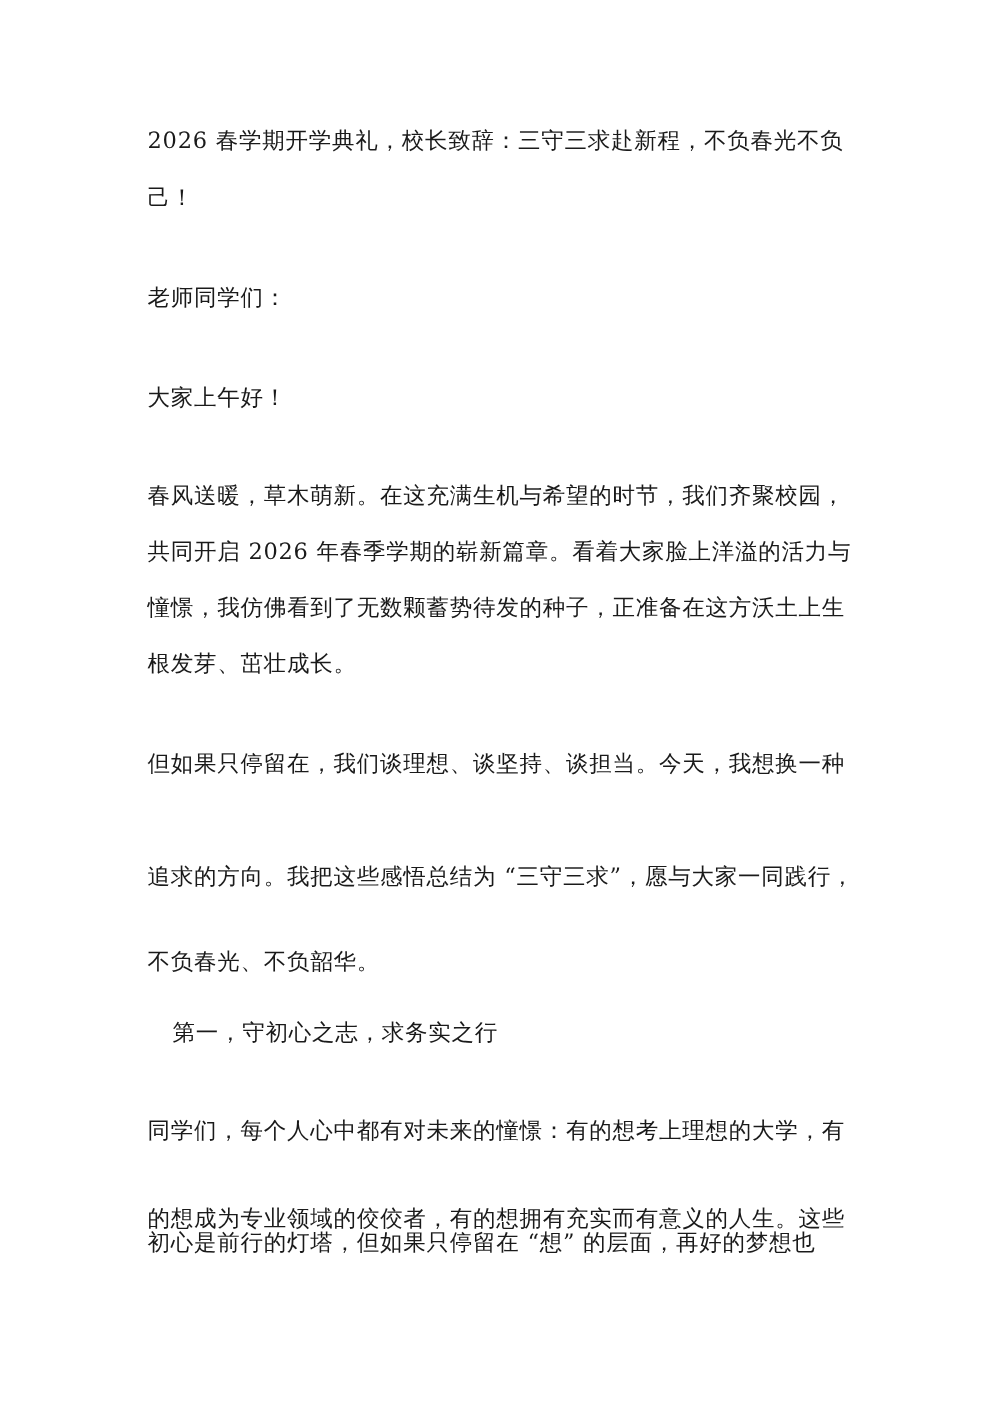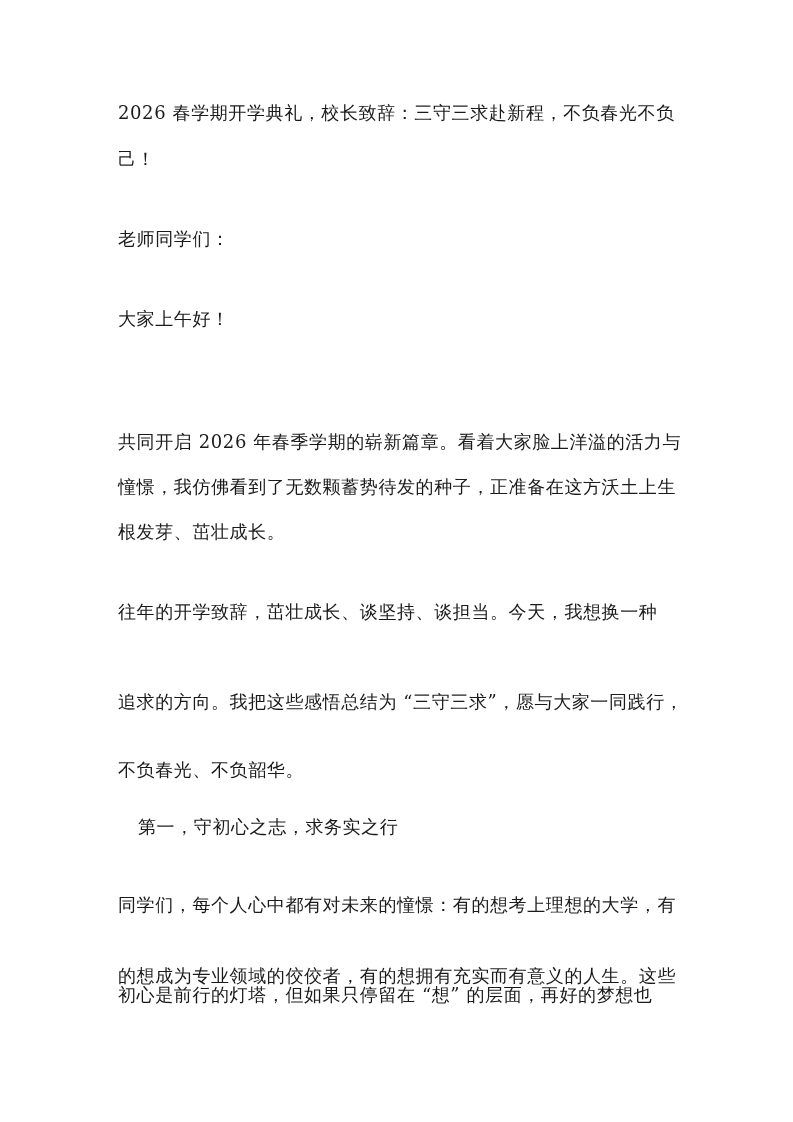--- a/index.html
+++ b/index.html
@@ -36,25 +36,26 @@
 
 <div class="page">
 
   <div class="line" style="top:103px;">2026 春学期开学典礼，校长致辞：三守三求赴新程，不负春光不负</div>
   <div class="line" style="top:149px;">己！</div>
 
   <div class="line" style="top:229px;">老师同学们：</div>
 
   <div class="line" style="top:309px;">大家上午好！</div>
 
+  <div class="line" style="top:387px;">春风送暖，草木萌新。在这充满生机与希望的时节，我们齐聚校园，</div>
   <div class="line" style="top:432px;">共同开启  2026  年春季学期的崭新篇章。看着大家脸上洋溢的活力与</div>
   <div class="line" style="top:477px;">憧憬，我仿佛看到了无数颗蓄势待发的种子，正准备在这方沃土上生</div>
   <div class="line" style="top:522px;">根发芽、茁壮成长。</div>
 
-  <div class="line" style="top:602px;">往年的开学致辞，茁壮成长、谈坚持、谈担当。今天，我想换一种</div>
+  <div class="line" style="top:602px;">但如果只停留在，我们谈理想、谈坚持、谈担当。今天，我想换一种</div>
   <div class="line" style="top:692px;">追求的方向。我把这些感悟总结为 “三守三求”，愿与大家一同践行，</div>
   <div class="line" style="top:760px;">不负春光、不负韶华。</div>
 
   <div class="line" style="top:817px;margin-left:20px;">第一，守初心之志，求务实之行</div>
 
   <div class="line" style="top:895px;">同学们，每个人心中都有对未来的憧憬：有的想考上理想的大学，有</div>
   <div class="line" style="top:956px;margin-top:10px;">的想成为专业领域的佼佼者，有的想拥有充实而有意义的人生。这些</div>
   <div class="line" style="top:985px;">初心是前行的灯塔，但如果只停留在 “想” 的层面，再好的梦想也</div>
 
 </div>

